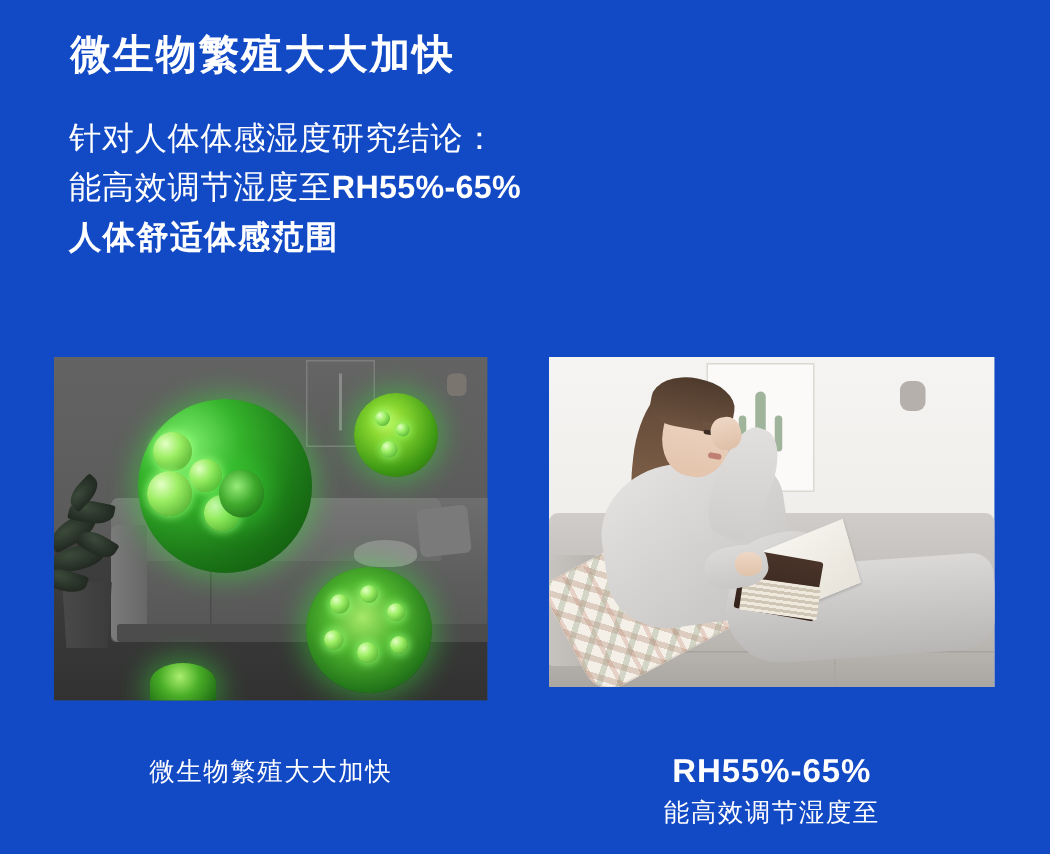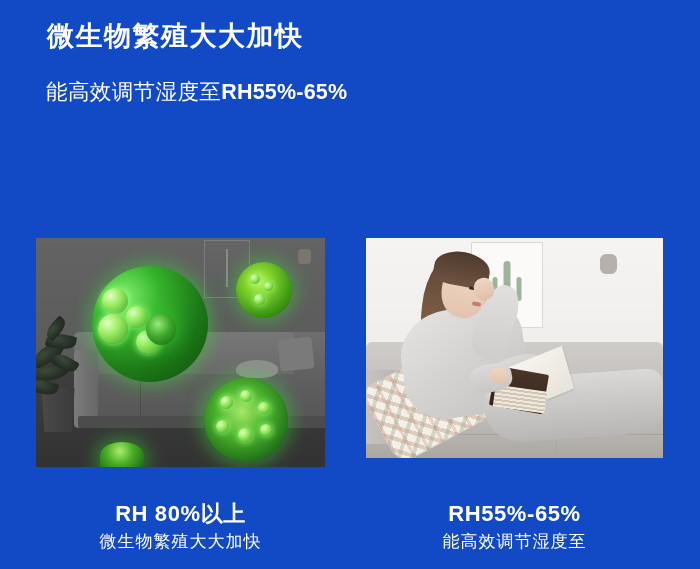--- a/index.html
+++ b/index.html
@@ -333,21 +333,23 @@
   }
 </style>
 </head>
 <body style="background: rgb(18, 73, 196);">
 
 <div id="page" style="background: rgb(18, 73, 196);">
 
   <div class="headline">微生物繁殖大大加快</div>
 
   <div class="body-copy">
+    <span class="line">针对人体体感湿度研究结论：</span>
     <span class="line"><span>能高效调节湿度至</span><span class="strong">RH55%-65%</span></span>
+    <span class="line-bold">人体舒适体感范围</span>
   </div>
 
   <div class="panel panel-left">
     <div class="scene-dark">
       <div class="dk-wall"></div>
       <div class="dk-floor"></div>
       <div class="dk-frame"></div>
       <div class="dk-knob"></div>
 
       <div class="dk-sofa"></div>
@@ -419,21 +421,20 @@
       <div class="w-hand"></div>
       <div class="w-book-left"></div>
       <div class="w-book-right"></div>
       <div class="w-book-pages"></div>
       <div class="w-arm-low"></div>
       <div class="w-hand2"></div>
     </div>
   </div>
 
   <div class="caption cap-left">
-    <div class="cap-title">RH 80%以上</div>
     <div class="cap-sub">微生物繁殖大大加快</div>
   </div>
 
   <div class="caption cap-right">
     <div class="cap-title">RH55%-65%</div>
     <div class="cap-sub">能高效调节湿度至</div>
   </div>
 
 </div>
 

